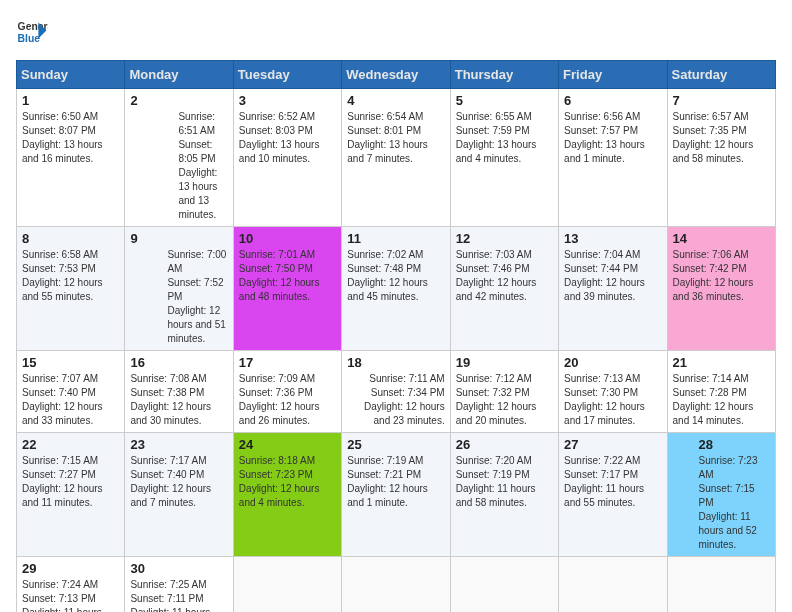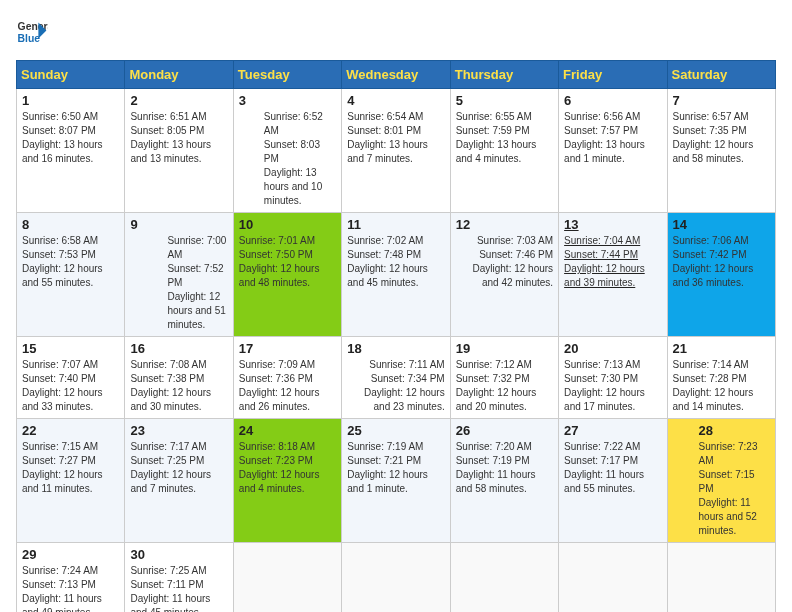--- a/index.html
+++ b/index.html
@@ -36,21 +36,21 @@
     .subtitle {
       font-size: 15px;
       color: #555;
     }
     table {
       width: 100%;
       border-collapse: collapse;
     }
     thead th {
       background: #2a6db5;
-      color: #fde047;
+      color: #e5e5e5;
       font-size: 13px;
       font-weight: bold;
       padding: 6px 4px;
       text-align: left;
       border: 1px solid #1a5a9a;
     }
     tbody td {
       border: 1px solid #ccc;
       vertical-align: top;
       padding: 4px 5px;
@@ -110,27 +110,27 @@
   <tbody id="calendar-body">
   <tr>
         <td>
           <span class="day-num">1</span>
           <div class="day-info" style="white-space: pre-line;">Sunrise: 6:50 AM
 Sunset: 8:07 PM
 Daylight: 13 hours and 16 minutes.</div>
         </td>
         <td>
           <span class="day-num">2</span>
-          <div class="day-info" style="white-space: pre-line;">Sunrise: 6:51 AM
+          <div class="day-info" style="white-space: pre-line; margin-left: 48px;">Sunrise: 6:51 AM
 Sunset: 8:05 PM
 Daylight: 13 hours and 13 minutes.</div>
         </td>
         <td>
           <span class="day-num">3</span>
-          <div class="day-info" style="white-space: pre-line; margin-left: 25px;">Sunrise: 6:52 AM
+          <div class="day-info" style="white-space: pre-line;">Sunrise: 6:52 AM
 Sunset: 8:03 PM
 Daylight: 13 hours and 10 minutes.</div>
         </td>
         <td>
           <span class="day-num">4</span>
           <div class="day-info" style="white-space: pre-line;">Sunrise: 6:54 AM
 Sunset: 8:01 PM
 Daylight: 13 hours and 7 minutes.</div>
         </td>
         <td>
@@ -158,45 +158,45 @@
           <div class="day-info" style="white-space: pre-line;">Sunrise: 6:58 AM
 Sunset: 7:53 PM
 Daylight: 12 hours and 55 minutes.</div>
         </td>
         <td style="background: rgb(242, 246, 251);">
           <span class="day-num">9</span>
           <div class="day-info" style="white-space: pre-line; margin-left: 37px;">Sunrise: 7:00 AM
 Sunset: 7:52 PM
 Daylight: 12 hours and 51 minutes.</div>
         </td>
-        <td style="background: #84cc16;">
+        <td style="background: #d946ef;">
           <span class="day-num">10</span>
           <div class="day-info" style="white-space: pre-line;">Sunrise: 7:01 AM
 Sunset: 7:50 PM
 Daylight: 12 hours and 48 minutes.</div>
         </td>
         <td style="background: rgb(242, 246, 251);">
           <span class="day-num">11</span>
           <div class="day-info" style="white-space: pre-line;">Sunrise: 7:02 AM
 Sunset: 7:48 PM
 Daylight: 12 hours and 45 minutes.</div>
         </td>
         <td style="background: rgb(242, 246, 251);">
           <span class="day-num">12</span>
-          <div class="day-info" style="white-space: pre-line; text-align: right;">Sunrise: 7:03 AM
+          <div class="day-info" style="white-space: pre-line;">Sunrise: 7:03 AM
 Sunset: 7:46 PM
 Daylight: 12 hours and 42 minutes.</div>
         </td>
-        <td style="background: rgb(242, 246, 251); text-decoration: underline;">
+        <td style="background: rgb(242, 246, 251);">
           <span class="day-num">13</span>
           <div class="day-info" style="white-space: pre-line;">Sunrise: 7:04 AM
 Sunset: 7:44 PM
 Daylight: 12 hours and 39 minutes.</div>
         </td>
-        <td style="background: #0ea5e9;">
+        <td style="background: #f9a8d4;">
           <span class="day-num">14</span>
           <div class="day-info" style="white-space: pre-line;">Sunrise: 7:06 AM
 Sunset: 7:42 PM
 Daylight: 12 hours and 36 minutes.</div>
         </td>
       </tr>
       <tr>
         <td>
           <span class="day-num">15</span>
           <div class="day-info" style="white-space: pre-line;">Sunrise: 7:07 AM
@@ -243,21 +243,21 @@
       <tr>
         <td style="background: rgb(242, 246, 251);">
           <span class="day-num">22</span>
           <div class="day-info" style="white-space: pre-line;">Sunrise: 7:15 AM
 Sunset: 7:27 PM
 Daylight: 12 hours and 11 minutes.</div>
         </td>
         <td style="background: rgb(242, 246, 251);">
           <span class="day-num">23</span>
           <div class="day-info" style="white-space: pre-line;">Sunrise: 7:17 AM
-Sunset: 7:25 PM
+Sunset: 7:40 PM
 Daylight: 12 hours and 7 minutes.</div>
         </td>
         <td style="background: #84cc16;">
           <span class="day-num">24</span>
           <div class="day-info" style="white-space: pre-line;">Sunrise: 8:18 AM
 Sunset: 7:23 PM
 Daylight: 12 hours and 4 minutes.</div>
         </td>
         <td style="background: rgb(242, 246, 251);">
           <span class="day-num">25</span>
@@ -270,21 +270,21 @@
           <div class="day-info" style="white-space: pre-line;">Sunrise: 7:20 AM
 Sunset: 7:19 PM
 Daylight: 11 hours and 58 minutes.</div>
         </td>
         <td style="background: rgb(242, 246, 251);">
           <span class="day-num">27</span>
           <div class="day-info" style="white-space: pre-line;">Sunrise: 7:22 AM
 Sunset: 7:17 PM
 Daylight: 11 hours and 55 minutes.</div>
         </td>
-        <td style="background: #fde047; padding-left: 31px;">
+        <td style="background: #7dd3fc; padding-left: 31px;">
           <span class="day-num">28</span>
           <div class="day-info" style="white-space: pre-line;">Sunrise: 7:23 AM
 Sunset: 7:15 PM
 Daylight: 11 hours and 52 minutes.</div>
         </td>
       </tr>
       <tr>
         <td>
           <span class="day-num">29</span>
           <div class="day-info" style="white-space: pre-line;">Sunrise: 7:24 AM

